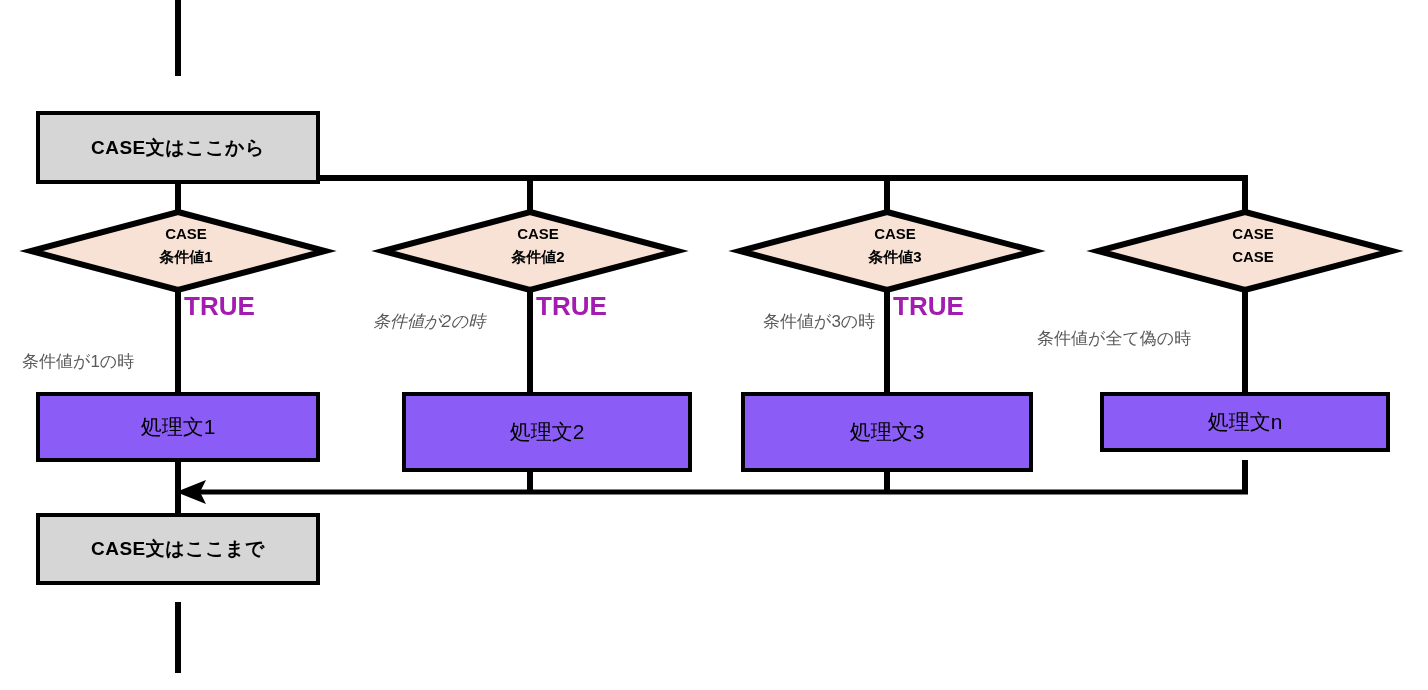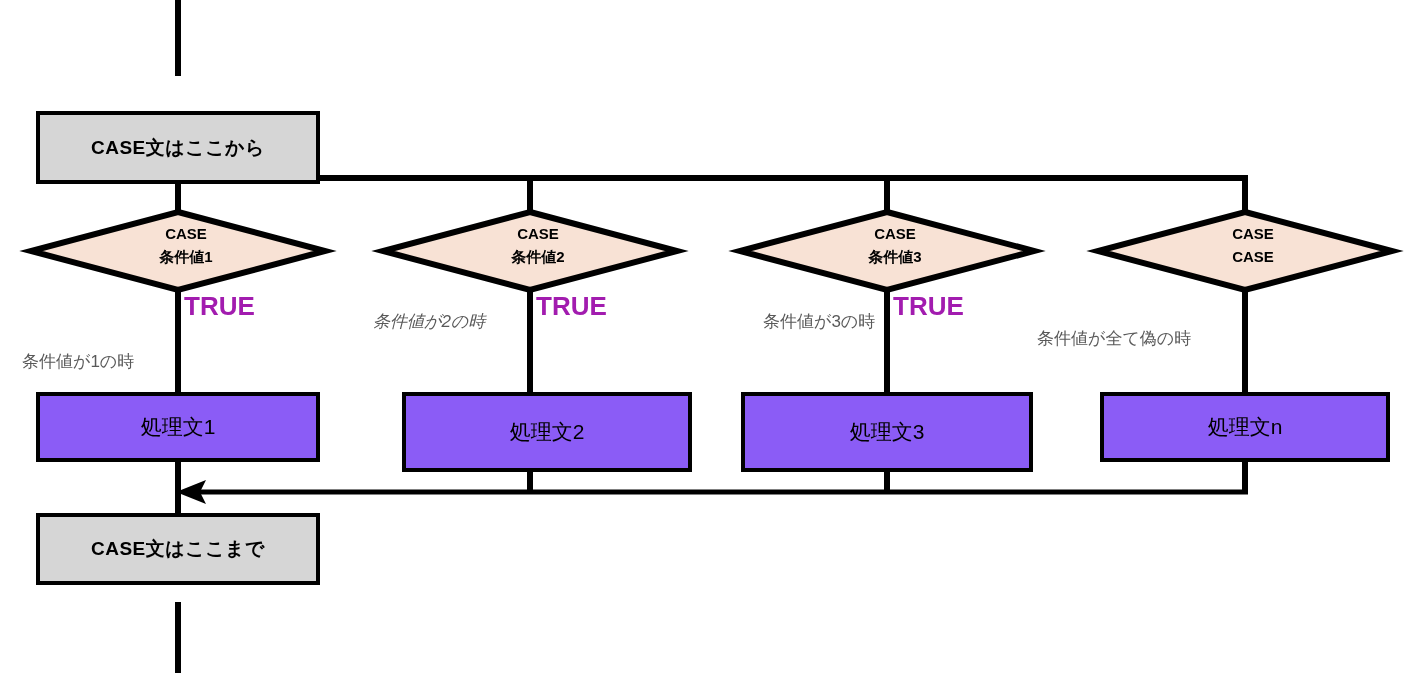--- a/index.html
+++ b/index.html
@@ -145,21 +145,21 @@
 
   <div class="proc-box" style="left:36px; top:392px; width:284px; height:70px;">
     <span>処理文1</span>
   </div>
   <div class="proc-box" style="left:386px; top:392px; width:290px; height:80px;margin-left:16px;">
     <span>処理文2</span>
   </div>
   <div class="proc-box" style="left:741px; top:392px; width:292px; height:80px;">
     <span>処理文3</span>
   </div>
-  <div class="proc-box" style="left:1100px; top:392px; width:290px; height:70px;align-items:center;">
+  <div class="proc-box" style="left:1100px; top:392px; width:290px; height:60px;align-items:center;">
     <span>処理文n</span>
   </div>
 
   <div class="term-box" style="left:36px; top:513px; width:284px; height:72px;">
     <span>CASE文はここまで</span>
   </div>
 
 </div>
 
 </body></html>

